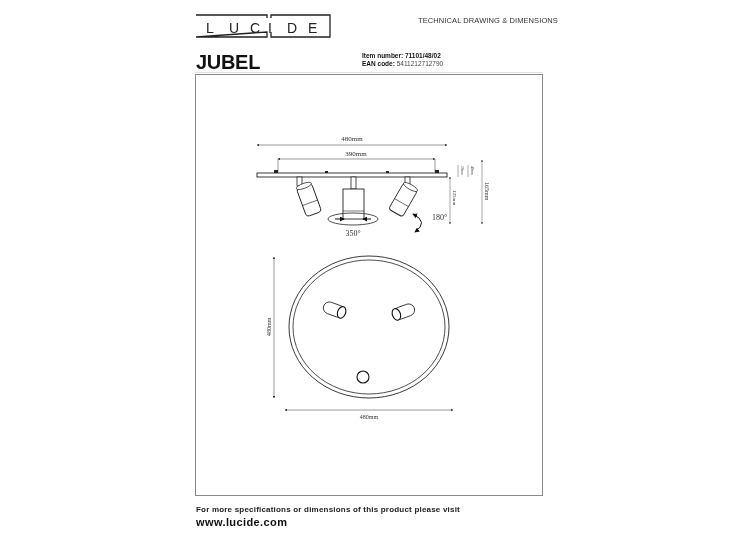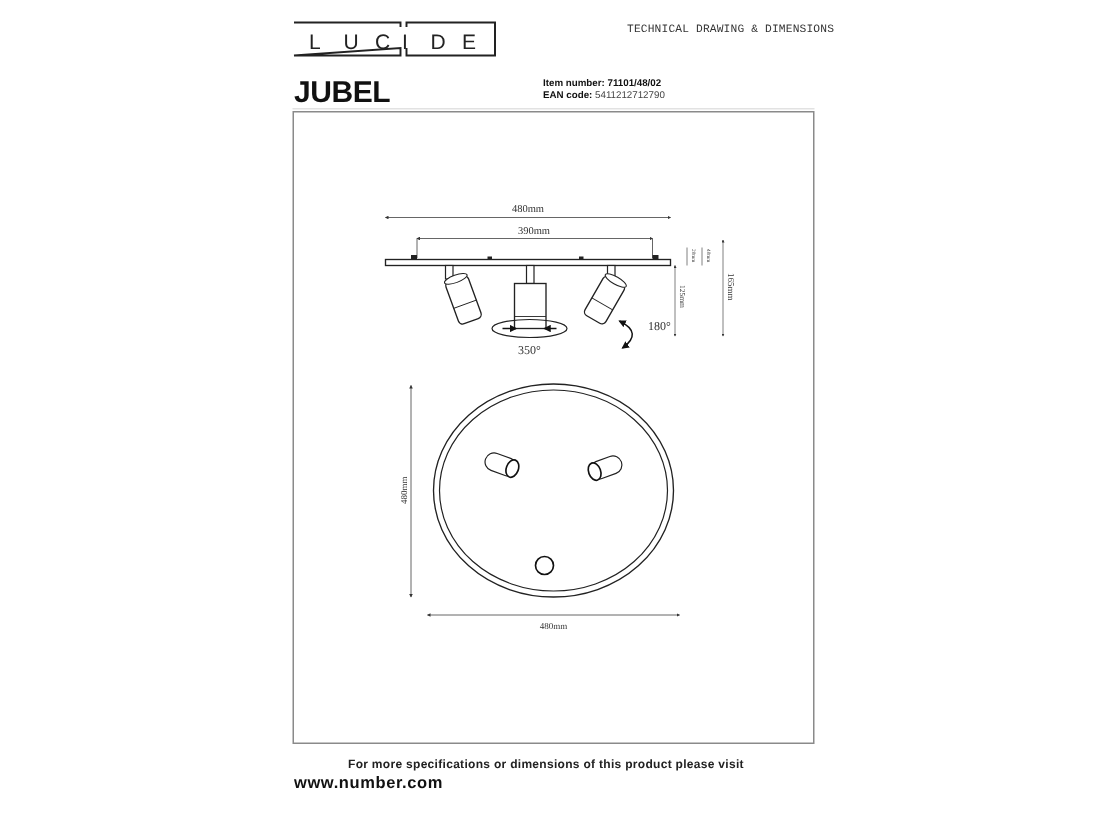--- a/index.html
+++ b/index.html
@@ -1,28 +1,28 @@
 <!DOCTYPE html>
 <html><head>
 <meta charset="utf-8">
 <style>
   html, body { margin:0; padding:0; background:#ffffff; }
   body { width:735px; height:542px; position:relative; overflow:hidden; font-family:"Liberation Sans", sans-serif; color:#111; }
   .abs { position:absolute; }
   .logo { left:195px; top:14px; width:136px; height:24px; }
-  .doc-type { left:418px; top:16px; font-size:7.5px; color:#333; letter-spacing:0.1px; white-space:nowrap;font-family:Liberation Mono, monospace; }
+  .doc-type { left:418px; top:16px; font-size:7.5px; color:#333; letter-spacing:0.1px; white-space:nowrap; }
   .product-name { left:196px; top:51px; font-size:20px; font-weight:bold; letter-spacing:-0.3px; }
   .item-row { left:362px; top:52px; font-size:6.5px; white-space:nowrap; line-height:8px; }
   .item-row b { font-weight:bold; }
   .ean-row { left:362px; top:60px; font-size:6.5px; white-space:nowrap; line-height:8px; }
   .val-light { color:#444; font-weight:normal; }
   .hr { left:195px; top:72px; width:348px; height:1px; background:#e2e2e2; }
   .frame { left:195px; top:74px; width:346px; height:420px; border:1.5px solid #8a8a8a; box-sizing:content-box; }
   .drawing { left:195px; top:74px; width:348px; height:422px; }
-  .footer-note { left:196px; top:505px; font-size:8px; font-weight:bold; color:#222; white-space:nowrap; letter-spacing:0.2px;margin-left:36px; }
+  .footer-note { left:196px; top:505px; font-size:8px; font-weight:bold; color:#222; white-space:nowrap; letter-spacing:0.2px; }
   .footer-url { left:196px; top:516px; font-size:11px; font-weight:bold; color:#111; white-space:nowrap; letter-spacing:0.4px; }
   .dim-text { font-family:"Liberation Serif", serif; fill:#333; }
 </style>
 </head>
 <body>
 
 <svg class="abs logo" viewBox="0 0 136 24">
   <path d="M1 1 H72 V4 M76 4 V1 H135 V23 H76 V18 M72 18 V23 H1 Z" fill="none" stroke="#222" stroke-width="1.3"></path>
   <g font-family="Liberation Sans, sans-serif" font-size="14" fill="#222" font-weight="normal">
     <text x="11" y="18.5">L</text>
@@ -128,13 +128,13 @@
     </g>
 
     <circle cx="168" cy="303" r="6" fill="#fff" stroke="#111" stroke-width="1.1"></circle>
 
     <line x1="90" y1="336" x2="258" y2="336" stroke="#555" stroke-width="0.6" marker-start="url(#ar)" marker-end="url(#ar)"></line>
     <text class="dim-text" x="174" y="345" font-size="6" text-anchor="middle">480mm</text>
   </g>
 </svg>
 
 <div class="abs footer-note">For more specifications or dimensions of this product please visit</div>
-<div class="abs footer-url">www.number.com</div>
+<div class="abs footer-url">www.lucide.com</div>
 
 </body></html>

